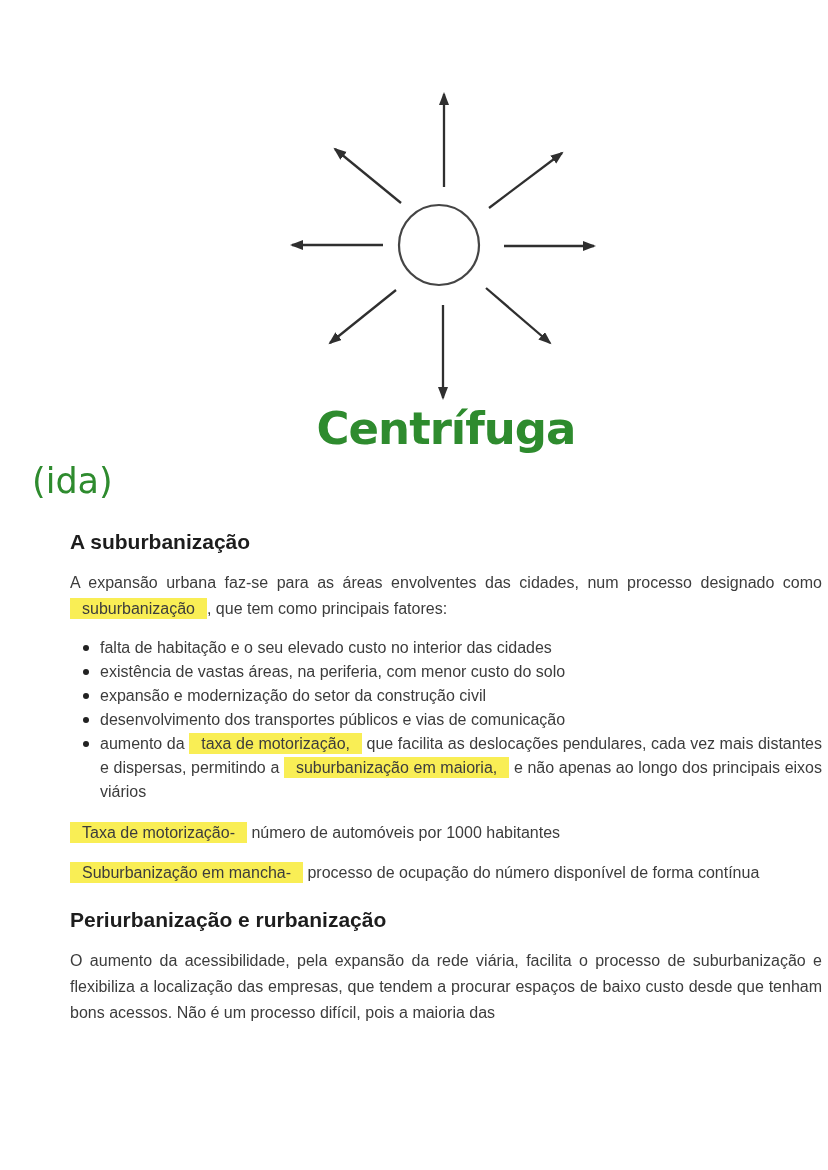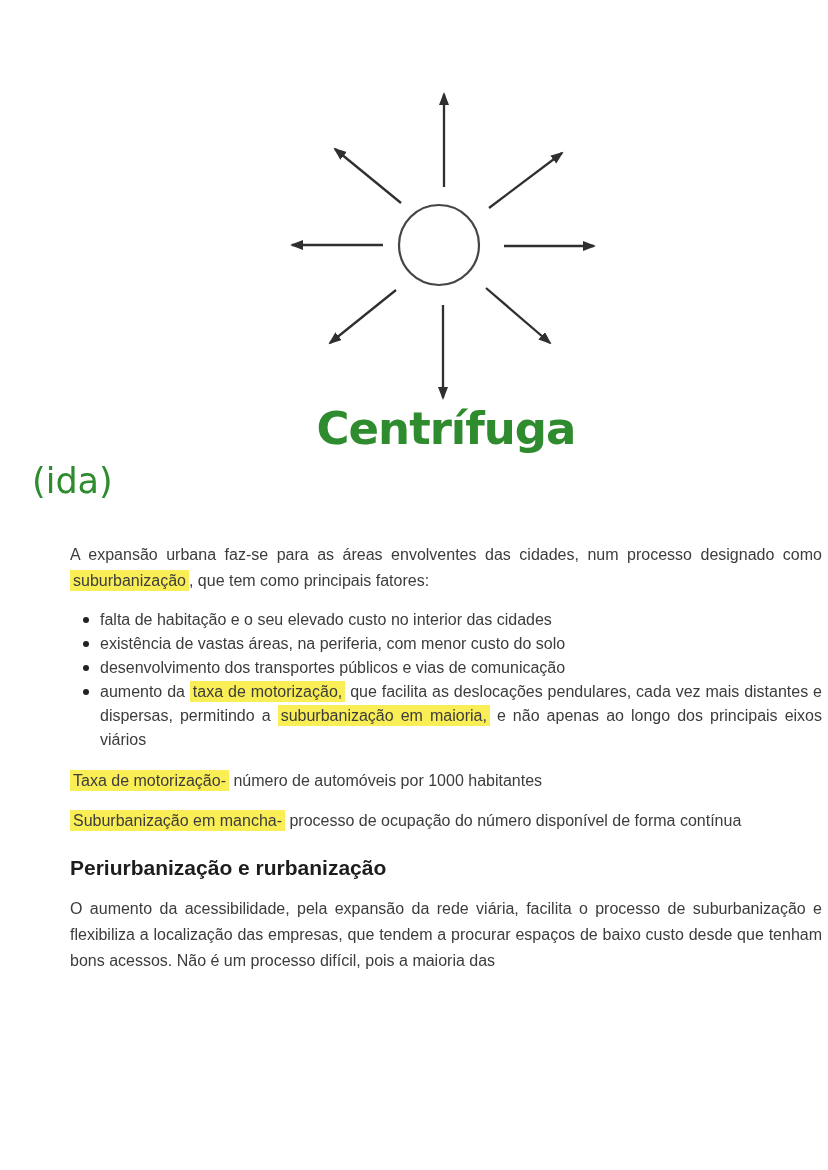--- a/index.html
+++ b/index.html
@@ -75,21 +75,21 @@
     position:absolute;
     left:-17px;top:9px;
     width:6px;height:6px;border-radius:50%;
     background:#222;
   }
   .def{margin-top:16px;}
   .def + .def{margin-top:14px;}
   .outro{margin-top:14px;}
   .hl{
     background:var(--highlight);
-    padding:2px 3px;
+    padding:2px 12px;
   }
 </style>
 </head>
 <body>
 
 <div class="page">
 
   <div class="diagram-wrap">
     <svg class="diagram-svg" width="360" height="345" viewBox="0 0 360 345">
       <defs>
@@ -106,26 +106,28 @@
       <line x1="223" y1="138" x2="296" y2="83" marker-end="url(#ah)"></line>
       <line x1="130" y1="220" x2="64" y2="273" marker-end="url(#ah)"></line>
       <line x1="220" y1="218" x2="284" y2="273" marker-end="url(#ah)"></line>
     </svg>
     <div class="caption-title">Centrífuga</div>
     <div class="caption-sub">(ida)</div>
   </div>
 
   <div class="content">
 
+    <h1>A suburbanização</h1>
 
     <p class="intro"><span>A expansão urbana faz-se para as áreas envolventes das cidades, num processo designado como </span><span class="hl">suburbanização</span><span>, que tem como principais fatores:</span></p>
 
     <ul>
       <li><span>falta de habitação e o seu elevado custo no interior das cidades</span></li>
       <li><span>existência de vastas áreas, na periferia, com menor custo do solo</span></li>
+      <li><span>expansão e modernização do setor da construção civil</span></li>
       <li><span>desenvolvimento dos transportes públicos e vias de comunicação</span></li>
       <li><span>aumento da </span><span class="hl">taxa de motorização,</span><span> que facilita as deslocações pendulares, cada vez mais distantes e dispersas, permitindo a </span><span class="hl">suburbanização em maioria,</span><span> e não apenas ao longo dos principais eixos viários</span></li>
     </ul>
 
     <p class="def"><span class="hl">Taxa de motorização-</span><span> número de automóveis por 1000 habitantes</span></p>
     <p class="def"><span class="hl">Suburbanização em mancha-</span><span> processo de ocupação do número disponível de forma contínua</span></p>
 
     <h1 class="second">Periurbanização e rurbanização</h1>
 
     <p class="outro">O aumento da acessibilidade, pela expansão da rede viária, facilita o processo de suburbanização e flexibiliza a localização das empresas, que tendem a procurar espaços de baixo custo desde que tenham bons acessos. Não é um processo difícil, pois a maioria das</p>

